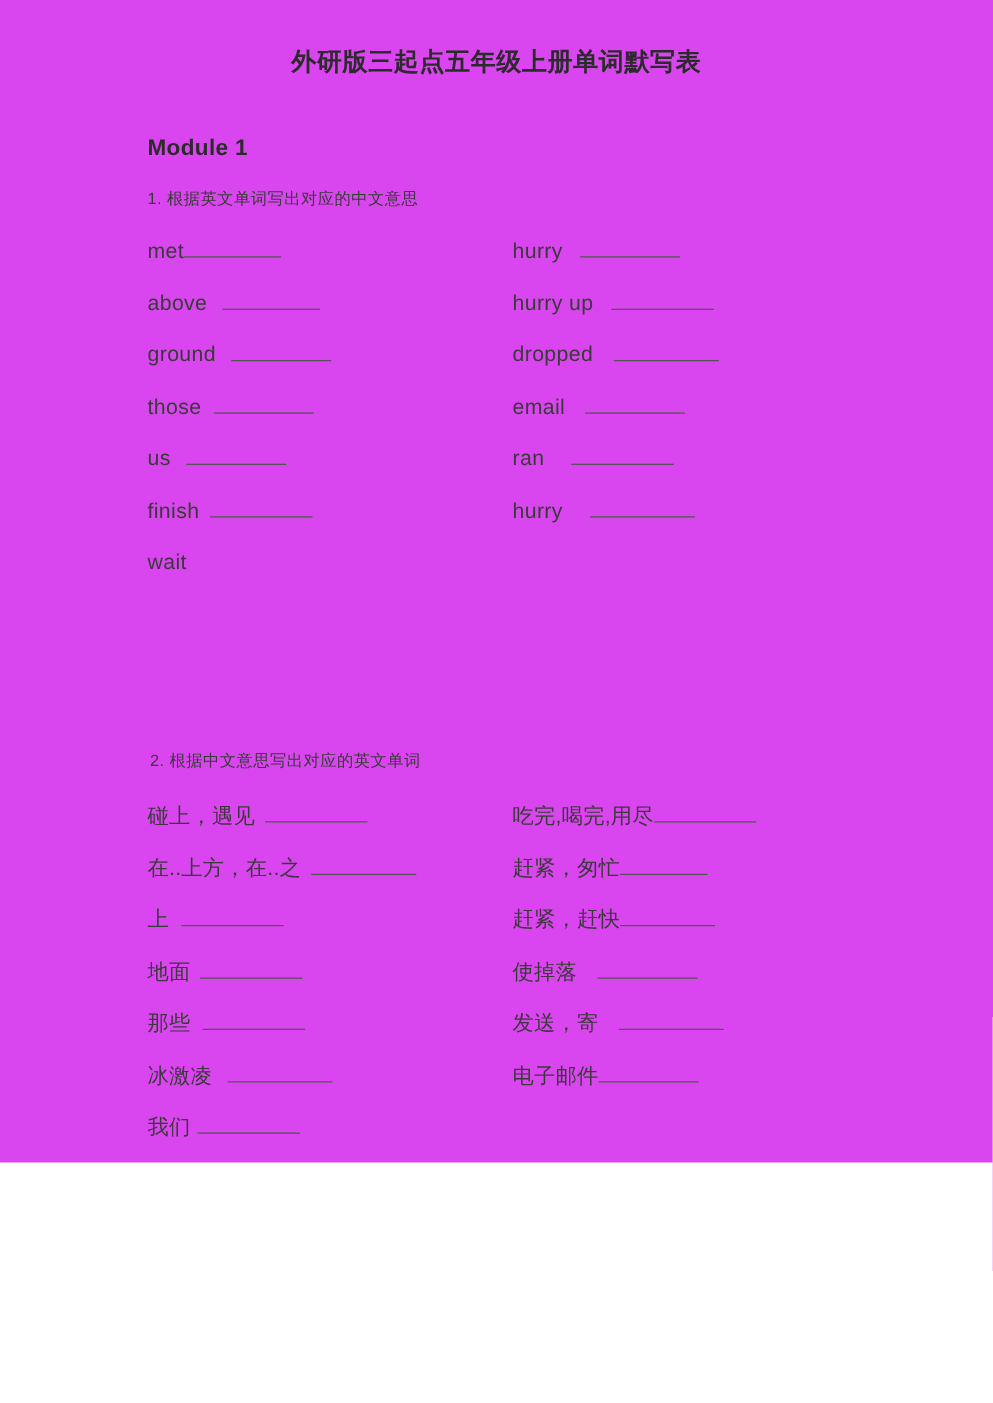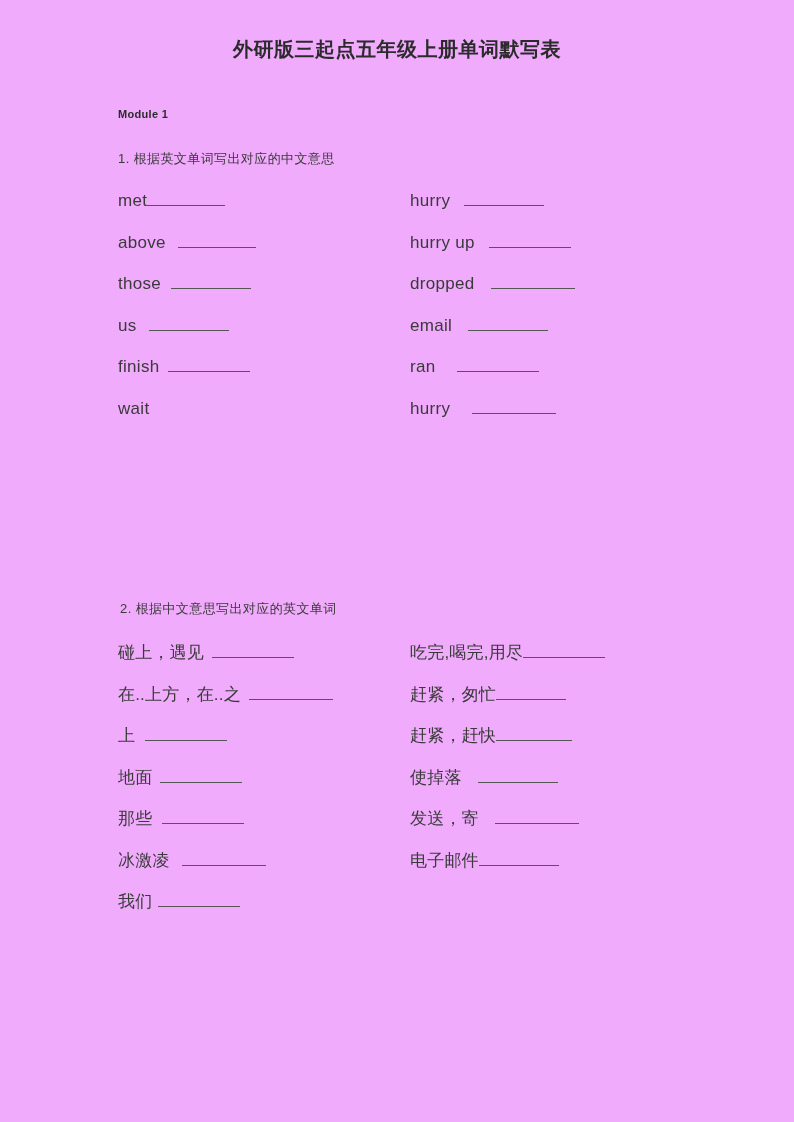--- a/index.html
+++ b/index.html
@@ -12,41 +12,41 @@
     width: 794px;
     height: 1122px;
     position: relative;
     font-family: "Liberation Sans", "DejaVu Sans", sans-serif;
     color: #333333;
     overflow: hidden;
   }
   .page {
     position: relative;
     width: 794px;
-    height: 1122px;
-    background: #f0abfc;
+    height: 930px;
+    background: #d946ef;
   }
 
   .doc-title {
     position: absolute;
     top: 36px;
     left: 0;
     width: 794px;
     text-align: center;
     font-size: 20px;
     font-weight: bold;
     color: #2b2b2b;
     letter-spacing: 0.5px;
   }
 
   .module-heading {
     position: absolute;
     left: 118px;
     top: 108px;
-    font-size: 11px;
+    font-size: 18px;
     font-weight: bold;
     color: #2b2b2b;
     letter-spacing: 0.3px;
   }
 
   .section-heading {
     position: absolute;
     font-size: 13px;
     color: #3a3a3a;
     letter-spacing: 0.4px;
@@ -103,20 +103,25 @@
       <div class="entry">
         <span class="term">met</span>
         <span class="blank" style="width: 78px;"></span>
       </div>
       <div class="entry">
         <span class="term">above</span>
         <span class="gap" style="width: 12px;"></span>
         <span class="blank" style="width: 78px;"></span>
       </div>
       <div class="entry">
+        <span class="term">ground</span>
+        <span class="gap" style="width: 12px;"></span>
+        <span class="blank" style="width: 80px;"></span>
+      </div>
+      <div class="entry">
         <span class="term">those</span>
         <span class="gap" style="width: 10px;"></span>
         <span class="blank" style="width: 80px;"></span>
       </div>
       <div class="entry">
         <span class="term">us</span>
         <span class="gap" style="width: 12px;"></span>
         <span class="blank" style="width: 80px;"></span>
       </div>
       <div class="entry">

